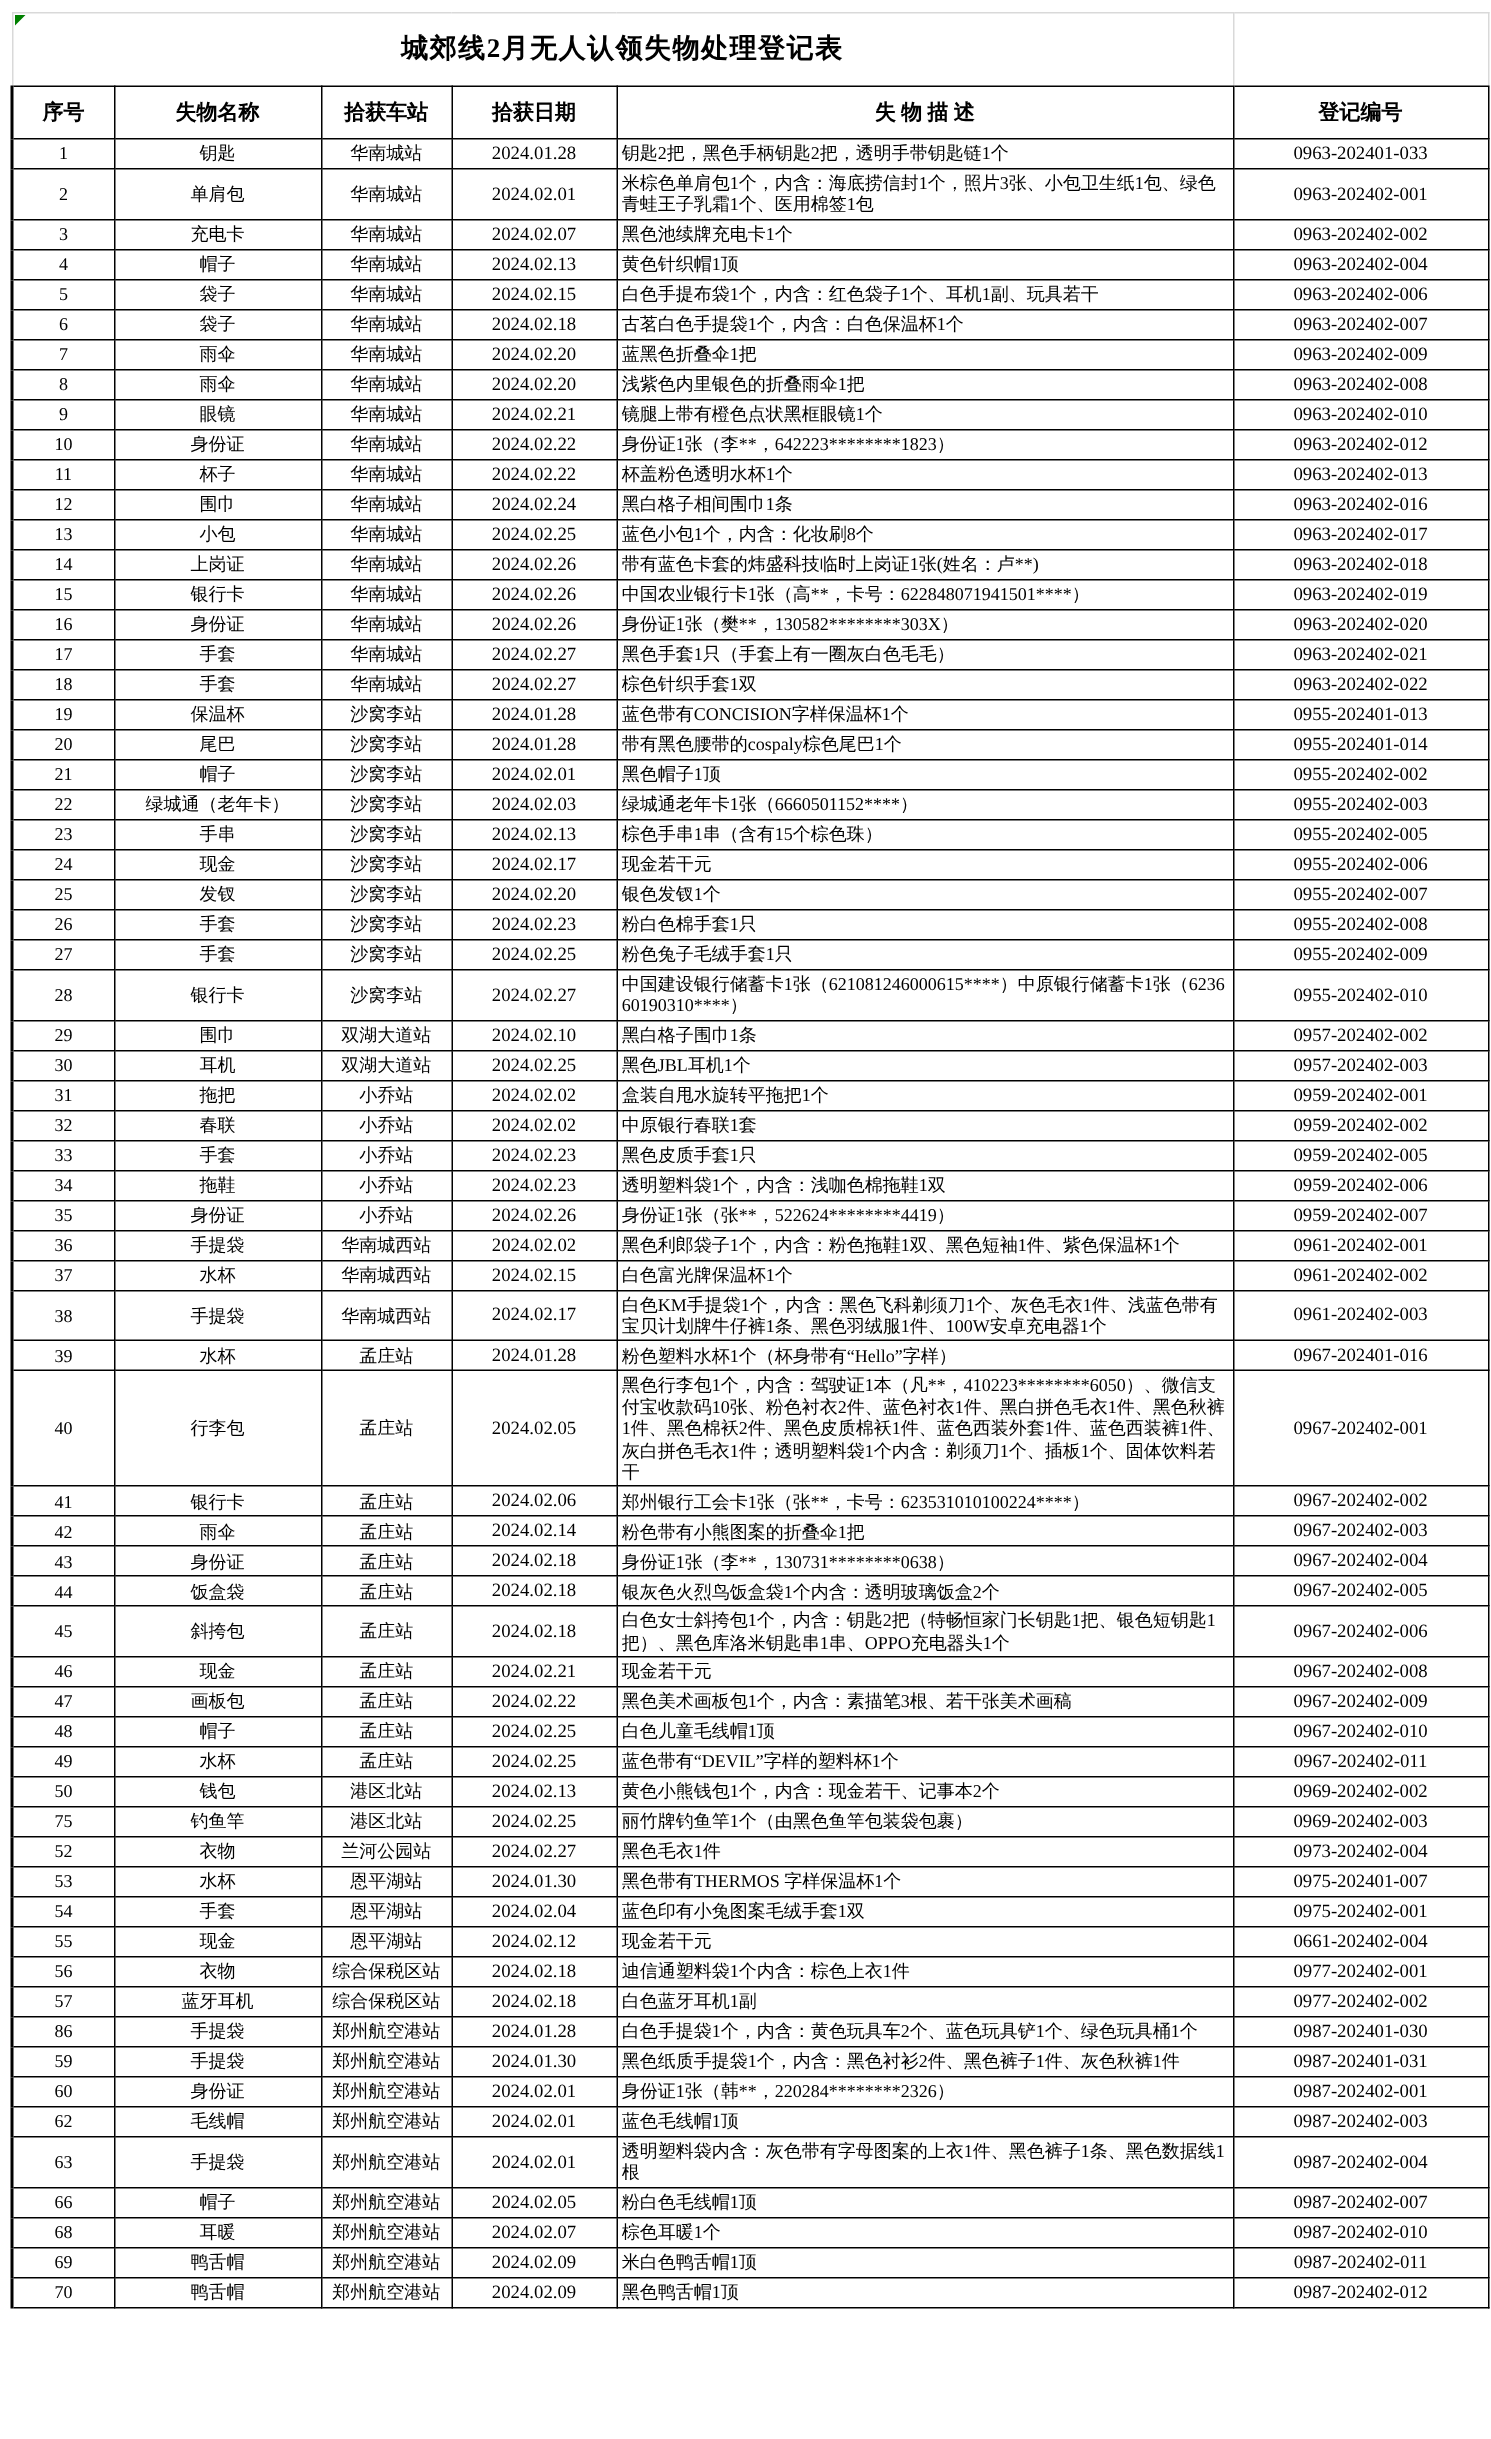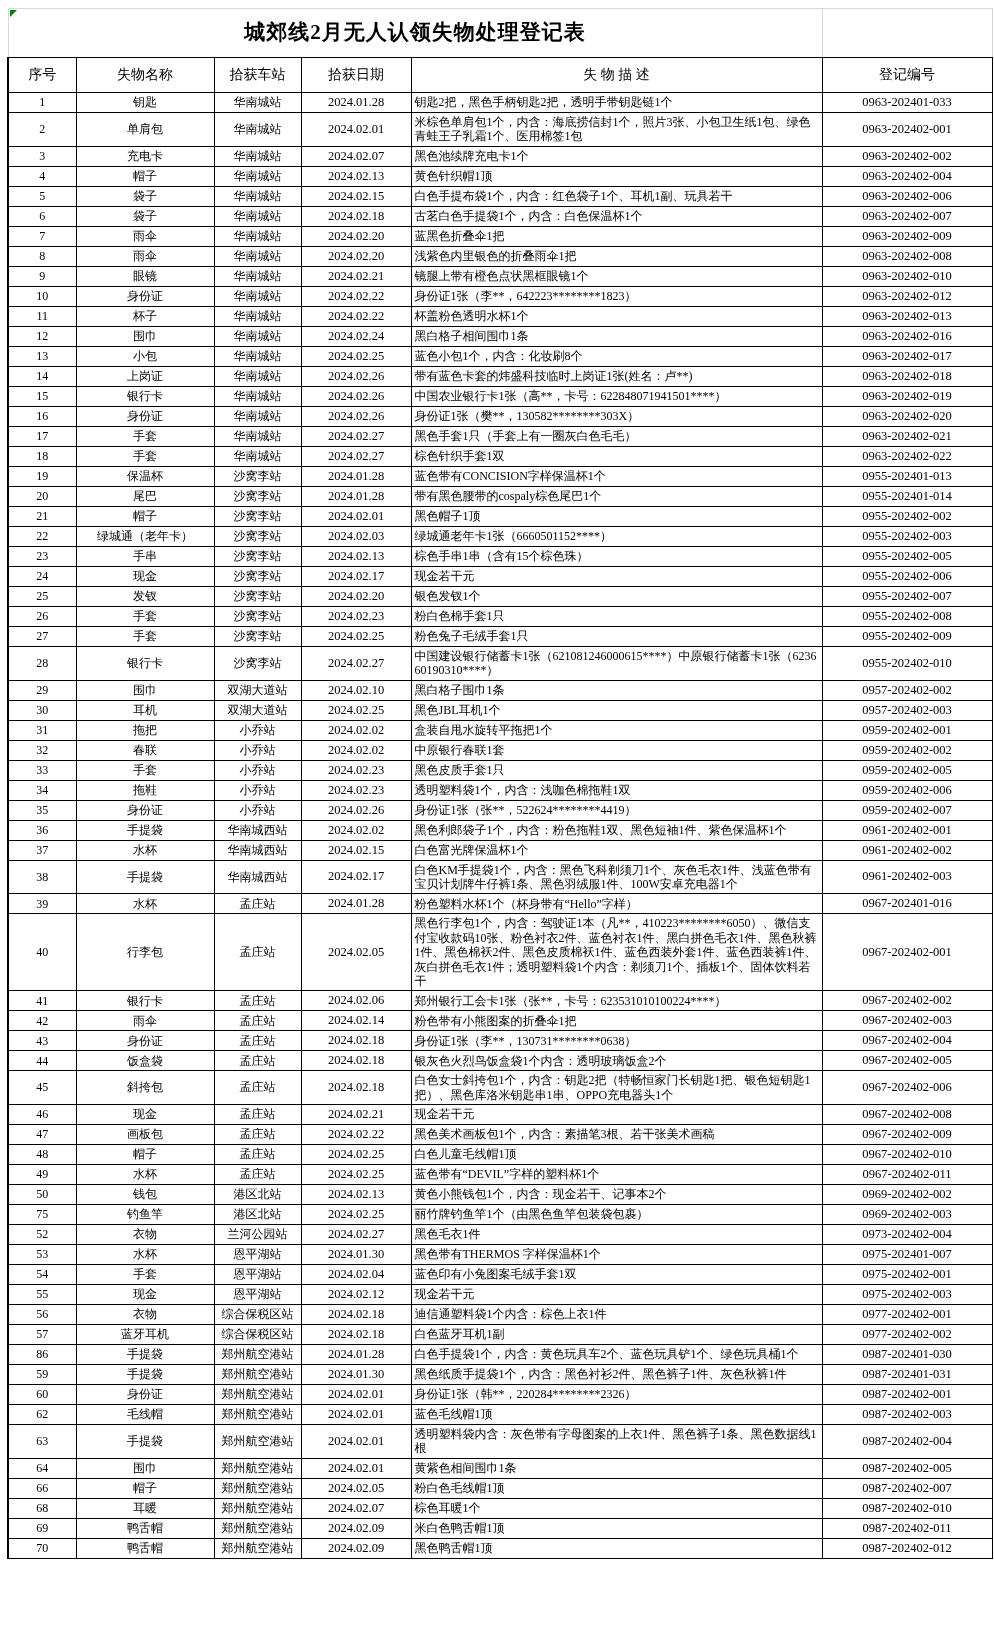--- a/index.html
+++ b/index.html
@@ -3,25 +3,25 @@
 <meta charset="utf-8">
 <style>
   html,body{margin:0;padding:0;background:#ffffff;}
   body{width:994px;font-family:"Liberation Serif","DejaVu Serif",serif;color:#000;}
   .sheet{padding:8px 3px 10px 7px;}
   table{border-collapse:collapse;table-layout:fixed;width:984px;}
   col.w-no{width:68px;} col.w-name{width:138px;} col.w-station{width:87px;}
   col.w-date{width:110px;} col.w-desc{width:411px;} col.w-reg{width:170px;}
   th,td{border:1px solid #000;vertical-align:middle;overflow:hidden;}
   .c-no,.title-cell{border-left-width:2px;}
-  th{font-size:14px;font-weight:normal;height:30px;text-align:center;padding:2px;}
+  th{font-size:14px;font-weight:bold;height:30px;text-align:center;padding:2px;}
   td{font-size:12px;line-height:1.2;padding:2px 3px;text-align:center;}
   td.c-desc{text-align:left;word-break:break-all;}
   .title-cell{position:relative;border:1px solid #d9d9d9;border-bottom:1px solid #000;
-    height:44px;text-align:center;font-size:21px;font-weight:bold;letter-spacing:1px;}
+    height:44px;text-align:center;font-size:18px;font-weight:bold;letter-spacing:1px;}
   .title-side{border:1px solid #d9d9d9;border-bottom:1px solid #000;}
   .corner{position:absolute;top:1px;left:1px;width:0;height:0;
     border-top:7px solid #008000;border-right:7px solid transparent;}
   td.c-date,td.c-reg{font-size:12.5px;}
 </style>
 </head>
 <body>
 
 <div class="sheet">
   <table>
@@ -482,21 +482,21 @@
           <td class="c-date">2024.02.04</td>
           <td class="c-desc">蓝色印有小兔图案毛绒手套1双</td>
           <td class="c-reg">0975-202402-001</td>
         </tr>
         <tr>
           <td class="c-no">55</td>
           <td class="c-name">现金</td>
           <td class="c-station">恩平湖站</td>
           <td class="c-date">2024.02.12</td>
           <td class="c-desc">现金若干元</td>
-          <td class="c-reg">0975-202402-003</td>
+          <td class="c-reg">0661-202402-004</td>
         </tr>
         <tr>
           <td class="c-no">56</td>
           <td class="c-name">衣物</td>
           <td class="c-station">综合保税区站</td>
           <td class="c-date">2024.02.18</td>
           <td class="c-desc">迪信通塑料袋1个内含：棕色上衣1件</td>
           <td class="c-reg">0977-202402-001</td>
         </tr>
         <tr>
@@ -541,28 +541,20 @@
         </tr>
         <tr>
           <td class="c-no">63</td>
           <td class="c-name">手提袋</td>
           <td class="c-station">郑州航空港站</td>
           <td class="c-date">2024.02.01</td>
           <td class="c-desc">透明塑料袋内含：灰色带有字母图案的上衣1件、黑色裤子1条、黑色数据线1根</td>
           <td class="c-reg">0987-202402-004</td>
         </tr>
         <tr>
-          <td class="c-no">64</td>
-          <td class="c-name">围巾</td>
-          <td class="c-station">郑州航空港站</td>
-          <td class="c-date">2024.02.01</td>
-          <td class="c-desc">黄紫色相间围巾1条</td>
-          <td class="c-reg">0987-202402-005</td>
-        </tr>
-        <tr>
           <td class="c-no">66</td>
           <td class="c-name">帽子</td>
           <td class="c-station">郑州航空港站</td>
           <td class="c-date">2024.02.05</td>
           <td class="c-desc">粉白色毛线帽1顶</td>
           <td class="c-reg">0987-202402-007</td>
         </tr>
         <tr>
           <td class="c-no">68</td>
           <td class="c-name">耳暖</td>

